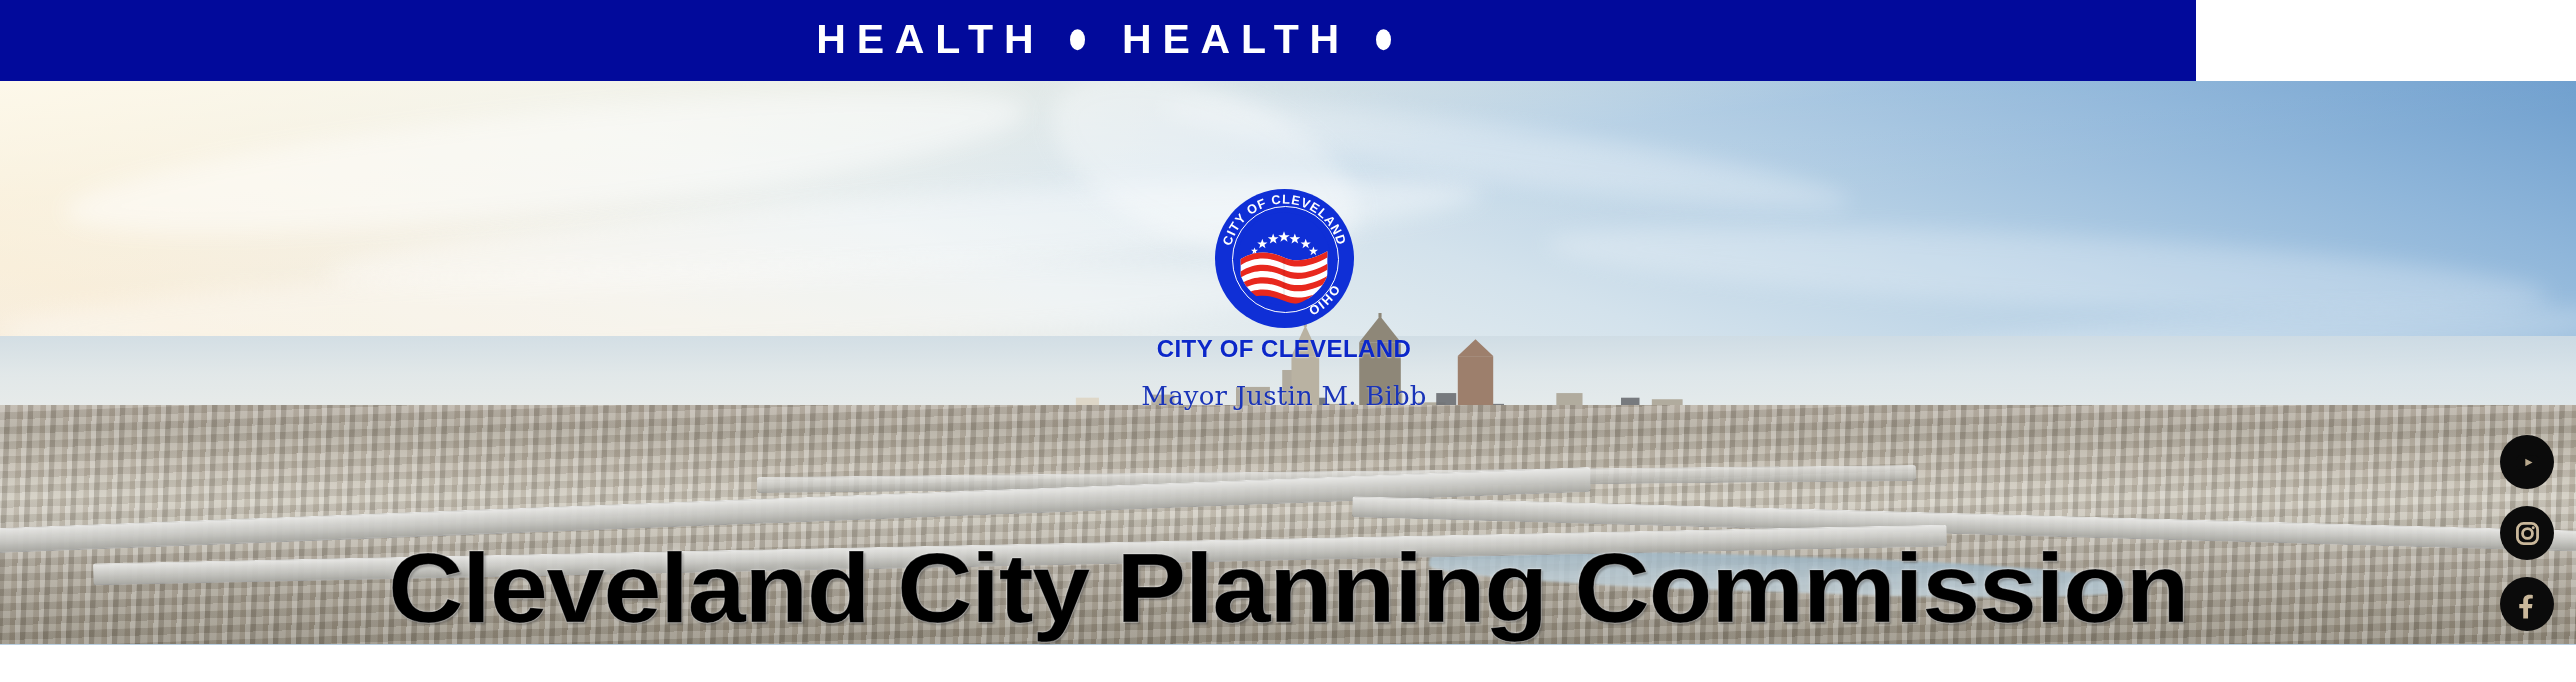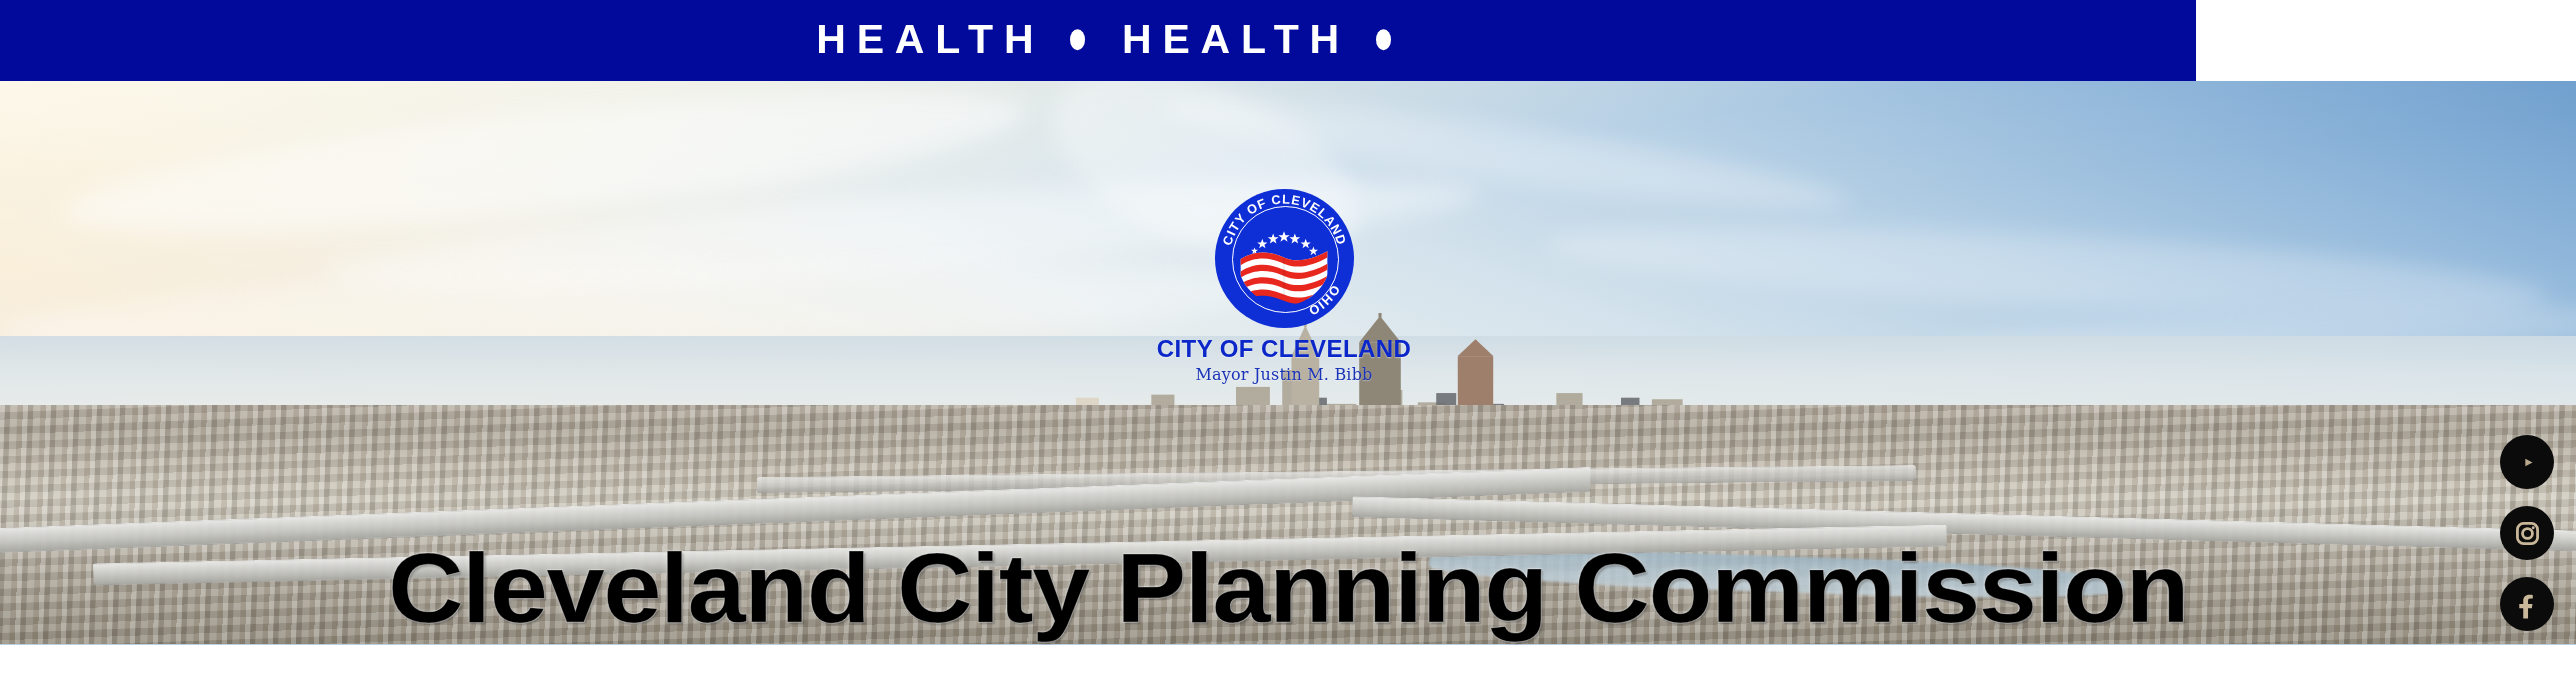--- a/index.html
+++ b/index.html
@@ -215,23 +215,23 @@
     font-size: 24px;
     letter-spacing: 0.4px;
     margin-top: 7.7px;
     line-height: 1.05;
     text-shadow: 0 0.8px 1.5px rgba(255,255,255,0.45);
   }
   .mayor-name {
     color: #1a34b8;
     font-family: "DejaVu Serif", serif;
     font-weight: 400;
-    font-size: 16px;
+    font-size: 26px;
     letter-spacing: 0.2px;
-    margin-top: 5px;
+    margin-top: 21px;
     line-height: 1.1;
     text-shadow: 0 0.8px 1.5px rgba(255,255,255,0.4);
   }
 
   
   .hero-title {
     position: absolute;
     left: 0;
     top: 457px;
     width: 2576px;

